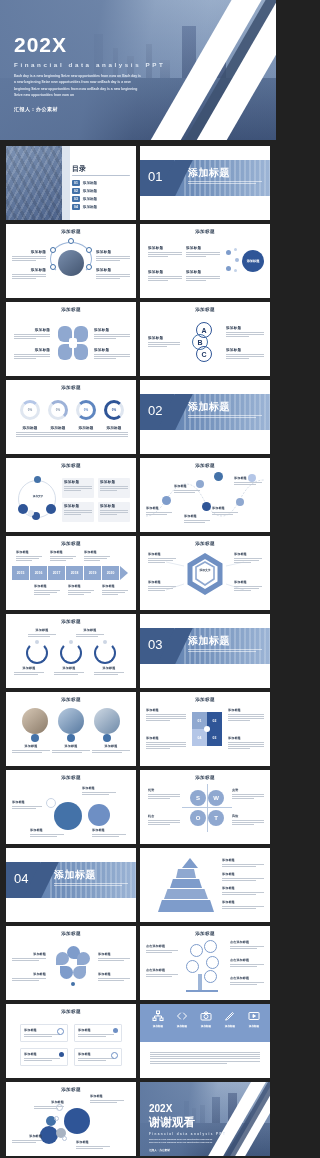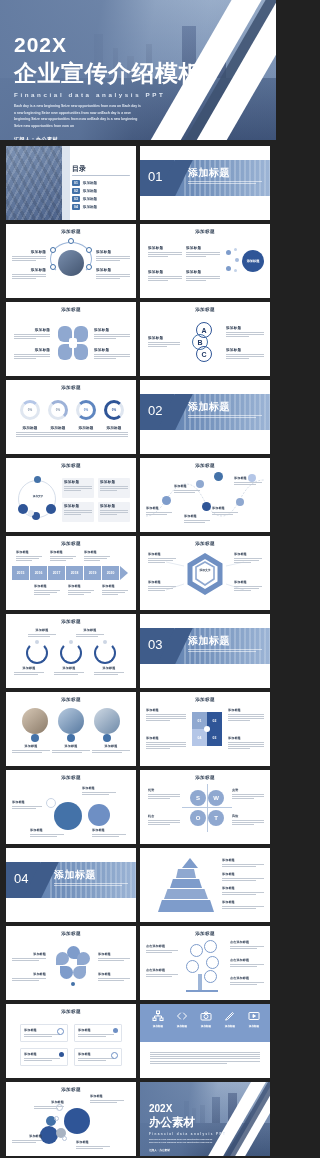--- a/index.html
+++ b/index.html
@@ -87,21 +87,20 @@
     <div class="refl" style="left:66%;width:14px;height:26px;"></div>
     <div class="refl" style="left:78%;width:11px;height:20px;"></div>
 
     <div class="hero-veil"></div>
     <div class="chev-dark"></div>
     <div class="chev c1"></div>
     <div class="chev c2"></div>
 
     <div class="hero-txt">
       <div class="hero-year">202X</div>
-      <div class="hero-title">企业宣传介绍模板</div>
       <div class="hero-sub">Financial data analysis PPT</div>
       <div class="hero-desc">Each day is a new beginning Seize new opportunities from now on Each day is a new beginning Seize new opportunities from now onEach day is a new beginning Seize new opportunities from now onEach day is a new beginning Seize new opportunities from now on</div>
       <div class="hero-by">汇报人：办公素材</div>
     </div>
   </div>
 
   <div class="grid">
 
     <div class="slide">
       <div style="position:absolute;left:0;top:0;width:56px;height:74px;background:linear-gradient(150deg,#7d93b4,#4c628a);">
@@ -1069,21 +1068,21 @@
         <div class="bld" style="left:68%;width:9px;height:30px;bottom:44%;background:linear-gradient(to bottom,#66799c,#4a5d82);"></div>
         <div class="bld" style="left:80%;width:7px;height:20px;bottom:44%;"></div>
         <div style="position:absolute;inset:0;background:linear-gradient(100deg,rgba(92,118,158,.92) 0%,rgba(92,118,158,.74) 36%,rgba(92,118,158,.18) 55%,rgba(80,105,145,.10) 75%,rgba(72,98,138,.16) 100%);"></div>
       </div>
       <div class="fchev" style="right:26px;"></div>
       <div class="fchev" style="right:4px;"></div>
       <div style="position:absolute;top:-8px;right:14px;width:10px;height:92px;background:#3c5073;transform:skewX(-30deg);opacity:.8;"></div>
 
       <div class="fin-txt">
         <div class="fin-year">202X</div>
-        <div class="fin-ttl">办公素材</div>
+        <div class="fin-ttl">谢谢观看</div>
         <div class="fin-sub">Financial data analysis PPT</div>
         <div class="fin-d">Each day is a new beginning Seize new opportunities from now on Each day is a new beginning Seize new opportunities from now on</div>
         <div class="fin-by">汇报人：办公素材</div>
       </div>
     </div>
 
   </div>
 </div>
 
 </body></html>

